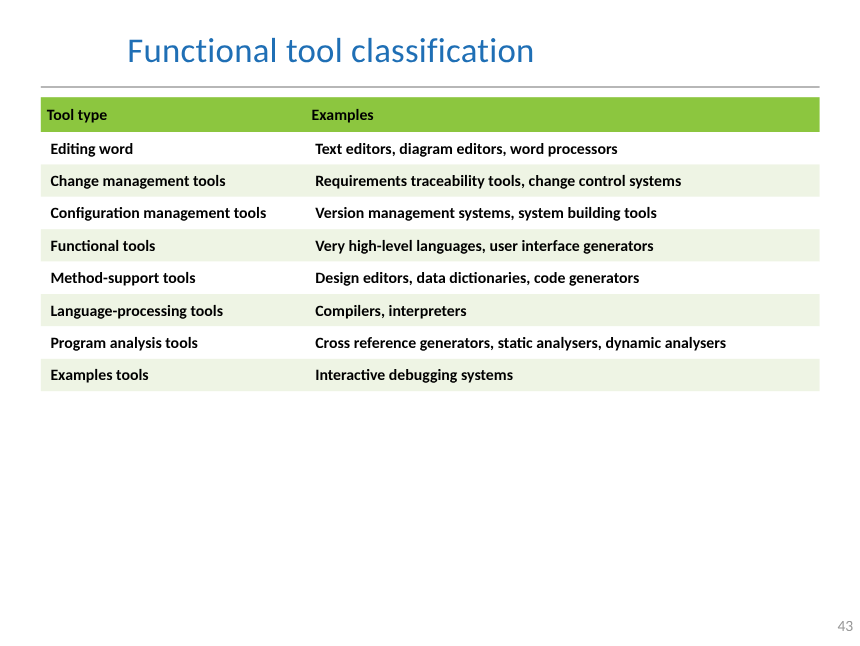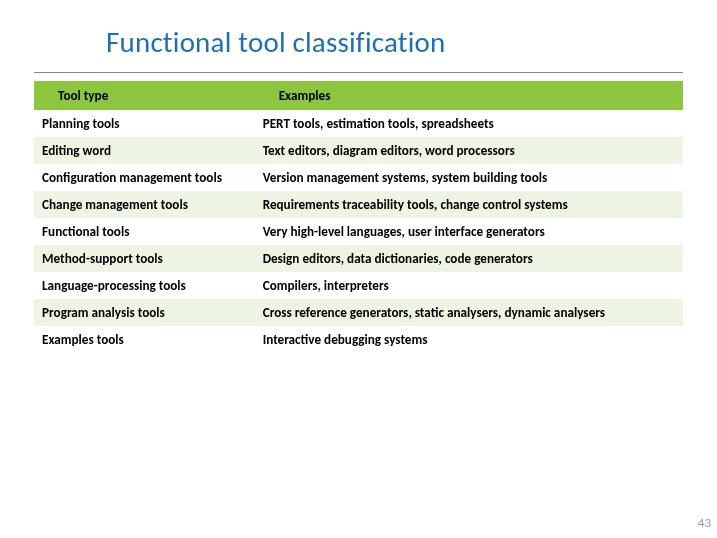--- a/index.html
+++ b/index.html
@@ -1,21 +1,21 @@
 <!DOCTYPE html>
 <html><head>
 <meta charset="utf-8">
 <style>
   * { box-sizing: border-box; margin: 0; padding: 0; }
   html, body { width: 717px; height: 538px; background: #fff; font-family: Calibri, "Segoe UI", Arial, sans-serif; }
   .slide { width: 717px; height: 538px; position: relative; padding: 24px 34px 0 34px; }
   .title { color: #1f6fb5; font-size: 29px; font-weight: 400; letter-spacing: 0.2px; padding-left: 72px; }
   .rule { border: none; border-top: 1.5px solid #888; margin: 12px 0 8px 0; }
   table { width: 100%; border-collapse: collapse; font-size: 13.2px; color: #000; }
-  th { background: #8cc63f; color: #000; text-align: left; font-weight: 700; padding: 6px 24px; }
+  th { background: #8cc63f; color: #000; text-align: left; font-weight: 700; padding: 6px 5px; }
   td { padding: 5px 8px; vertical-align: top; font-weight: 600; }
   tbody tr:nth-child(even) td { background: #eef4e4; }
   tbody tr:nth-child(odd) td { background: #ffffff; }
   col.c1 { width: 34%; }
   col.c2 { width: 66%; }
   .pagenum { position: absolute; right: 6px; bottom: 8px; font-size: 13px; color: #9a9a9a; }
 </style>
 </head>
 <body>
 
@@ -28,34 +28,30 @@
         <col class="c2">
       </colgroup>
     <thead>
       <tr>
         <th>Tool type</th>
         <th>Examples</th>
       </tr>
     </thead>
     <tbody>
       <tr>
-          <td>Planning tools</td>
-          <td>PERT tools, estimation tools, spreadsheets</td>
-        </tr>
-      <tr>
           <td>Editing word</td>
           <td>Text editors, diagram editors, word processors</td>
         </tr>
       <tr>
+          <td>Change management tools</td>
+          <td>Requirements traceability tools, change control systems</td>
+        </tr>
+      <tr>
           <td>Configuration management tools</td>
           <td>Version management systems, system building tools</td>
-        </tr>
-      <tr>
-          <td>Change management tools</td>
-          <td>Requirements traceability tools, change control systems</td>
         </tr>
       <tr>
           <td>Functional tools</td>
           <td>Very high-level languages, user interface generators</td>
         </tr>
       <tr>
           <td>Method-support tools</td>
           <td>Design editors, data dictionaries, code generators</td>
         </tr>
       <tr>

